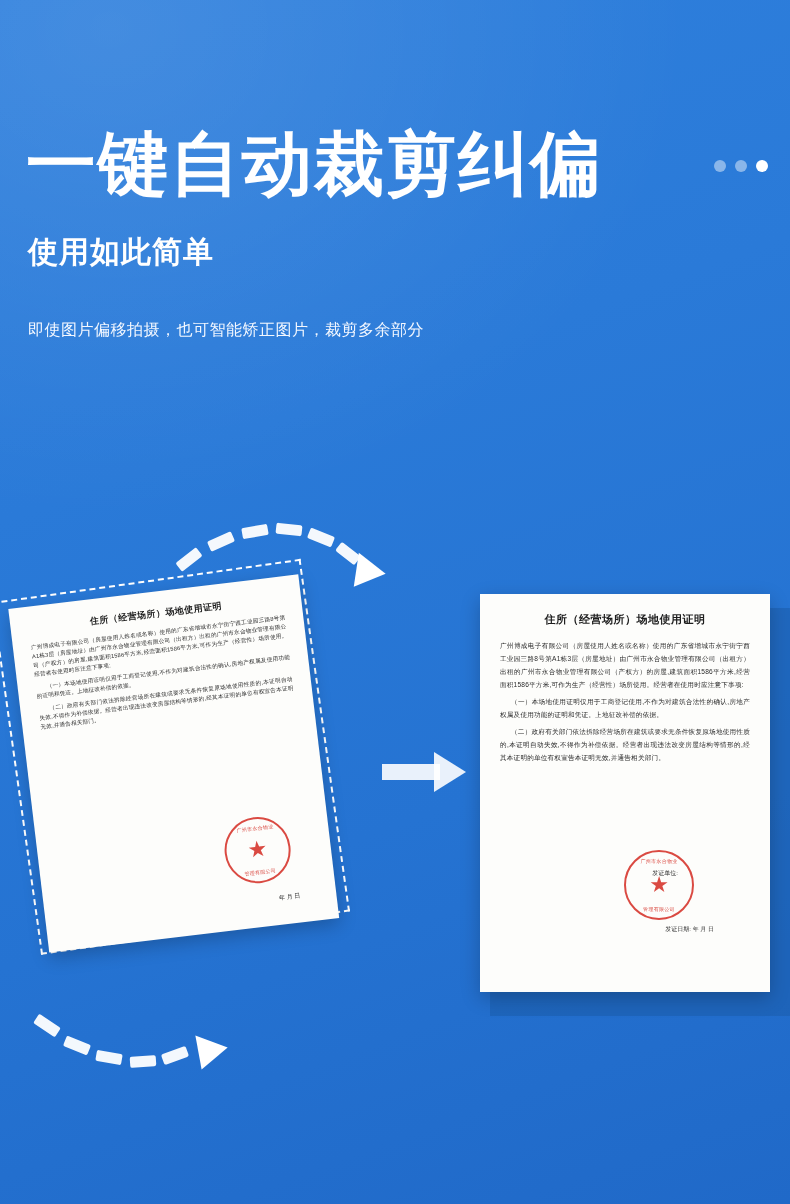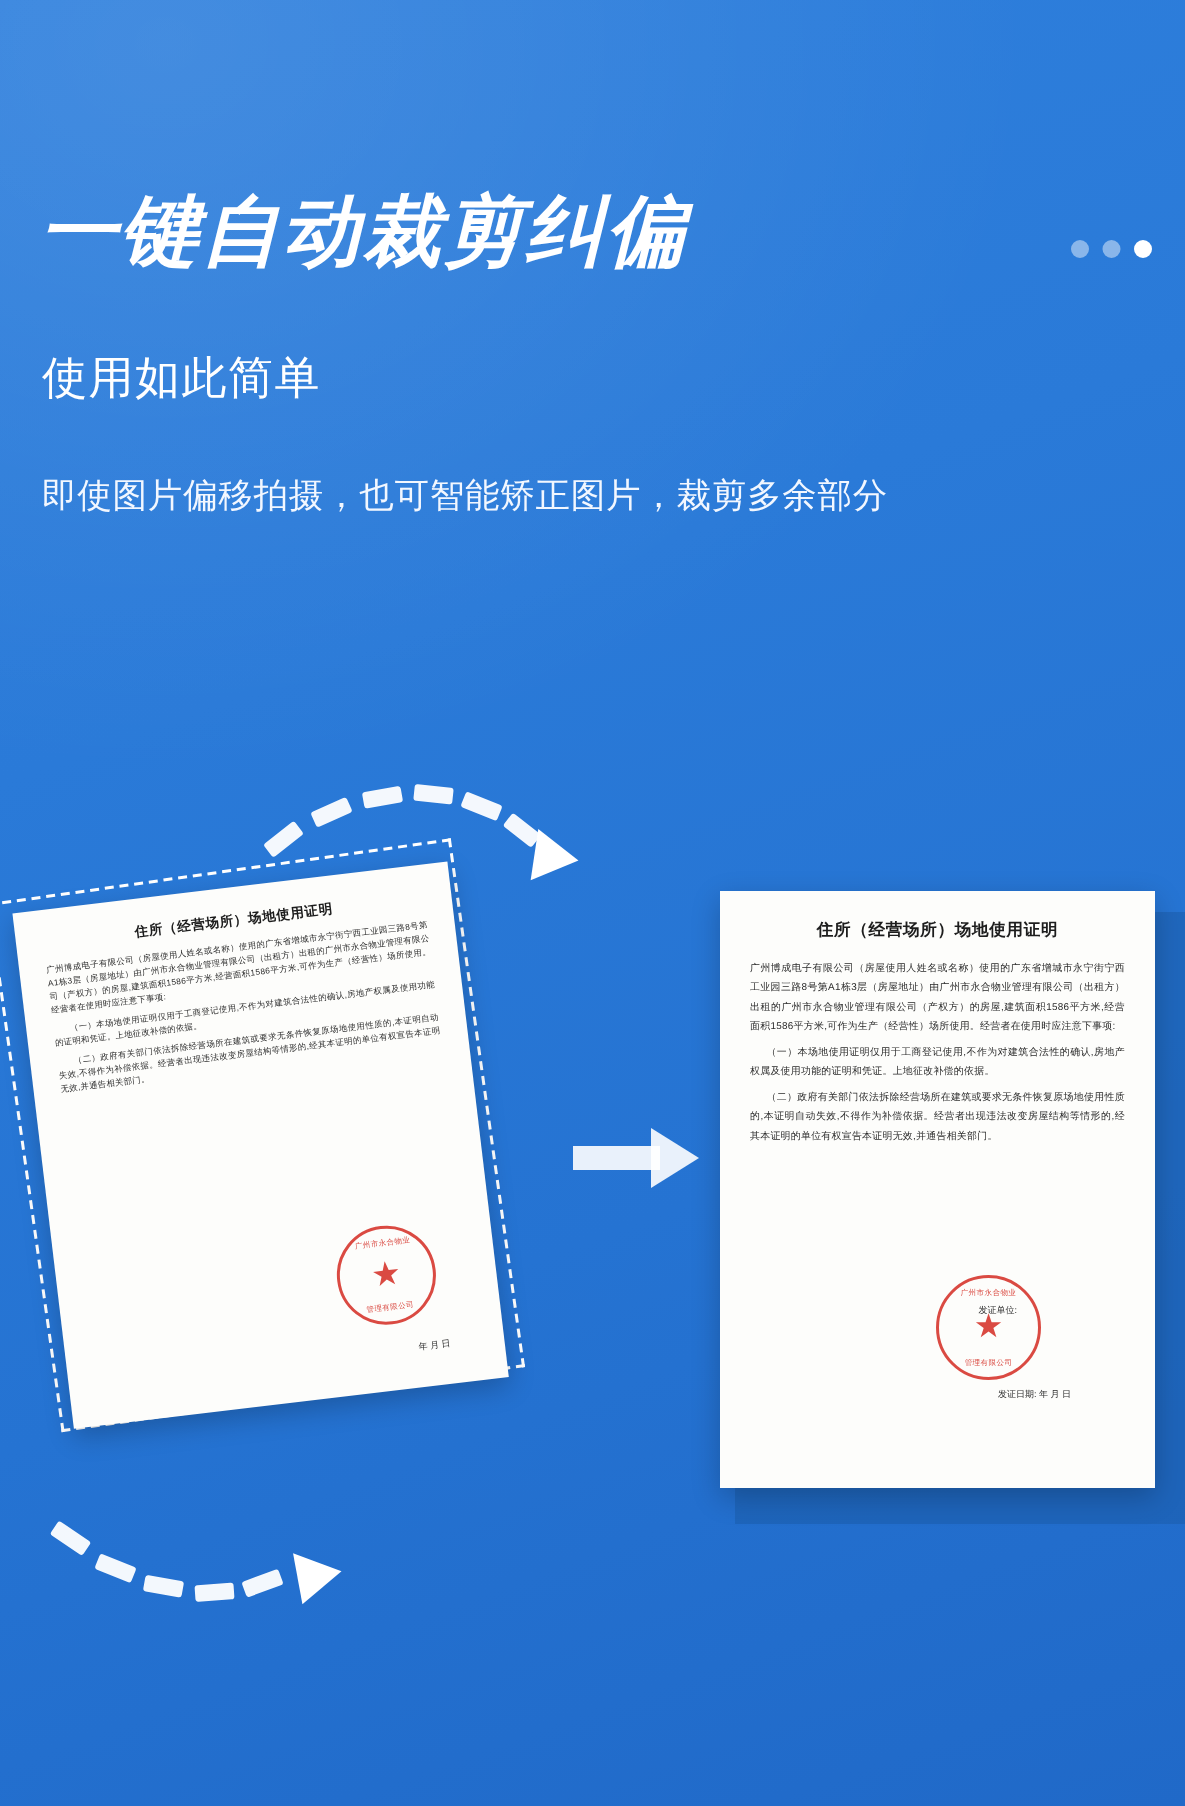--- a/index.html
+++ b/index.html
@@ -30,42 +30,41 @@
     height: 760px;
     background: radial-gradient(ellipse at 30% 30%, rgba(255,255,255,0.10) 0%, rgba(255,255,255,0.0) 65%);
     pointer-events: none;
   }
 
   
   .headline {
     position: absolute;
     left: 26px;
     top: 128px;
-    font-size: 52px;
+    font-size: 70px;
     line-height: 1.05;
     font-weight: bold;
     color: #ffffff;
     letter-spacing: 2px;
     white-space: nowrap;
-    font-style: italic;
   }
   .subhead {
     position: absolute;
     left: 28px;
     top: 232px;
     font-size: 30px;
-    font-weight: normal;
+    font-weight: bold;
     color: #ffffff;
     letter-spacing: 1px;
   }
   .desc {
     position: absolute;
     left: 28px;
     top: 308px;
-    font-size: 23px;
+    font-size: 16px;
     line-height: 44px;
     color: #f2f7ff;
     letter-spacing: 0.5px;
   }
   .desc div { white-space: nowrap; }
 
   
   .dots {
     position: absolute;
     right: 22px;

